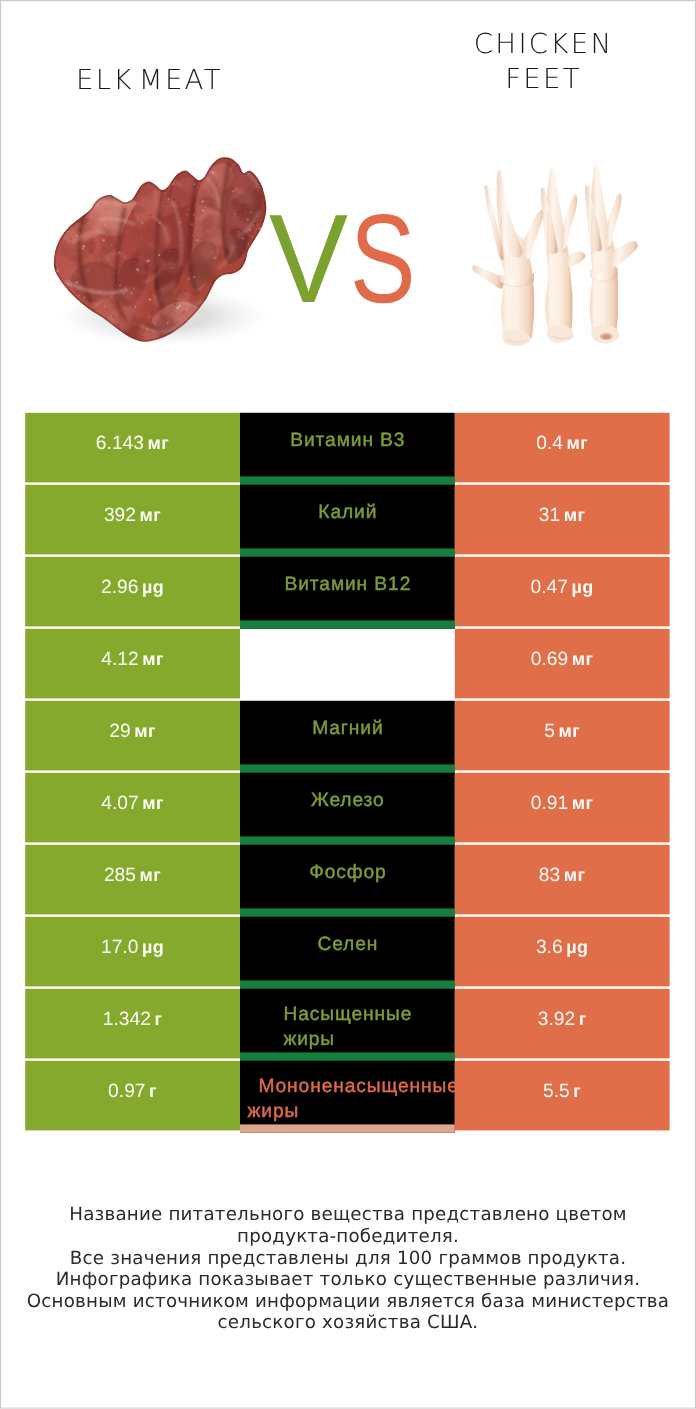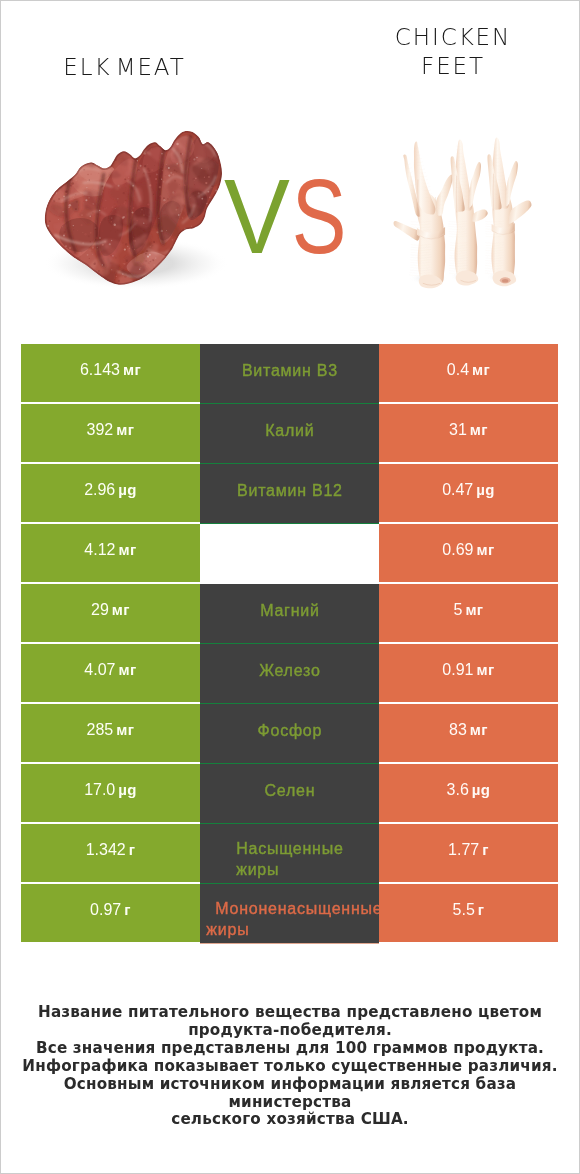--- a/index.html
+++ b/index.html
@@ -17,34 +17,34 @@
   .vs .v{color:#7ba22f;transform:scaleX(0.94);}
   .vs .s{color:#e06a4a;transform:scaleX(0.78);margin-left:-9px;}
   .pic{position:absolute;}
   .table{position:absolute;left:20px;top:343px;width:537px;}
   .row{position:relative;height:58px;margin-bottom:2px;}
   .cell{position:absolute;top:0;height:58px;box-sizing:border-box;
         display:flex;align-items:center;justify-content:center;text-align:left;}
   .cell>*{position:relative;top:-3.5px;}
   .c-mid>*{top:-3.5px;}
   .c-left{left:0;width:179px;background:#84a92d;color:#fdfff5;}
-  .c-mid{left:179px;width:179px;height:60px;background:#404040;z-index:1;border-bottom:1px solid #15803d;}
+  .c-mid{left:179px;width:179px;height:60px;background:#000000;z-index:1;border-bottom:7px solid #15803d;}
   .c-right{left:358px;width:179px;background:#e06e49;color:#fffaf6;z-index:2;}
   .val{font-family:"Liberation Sans",sans-serif;font-size:16px;font-weight:400;}
   .unit{font-family:"Liberation Sans",sans-serif;font-size:15px;font-weight:700;margin-left:3px;letter-spacing:0.4px;}
   .nut{font-family:"Liberation Sans",sans-serif;font-size:16px;font-weight:400;line-height:21px;
        white-space:nowrap;letter-spacing:0.75px;text-indent:0.75px;}
   .g .nut{color:#7d9c33;-webkit-text-stroke:0.4px #7d9c33;}
   .o .nut{color:#dd6a47;-webkit-text-stroke:0.4px #dd6a47;}
   .o .c-mid{border-bottom-color:#dfa68f;}
   .nline{display:block;white-space:nowrap;}
   .two .nut{top:5px;}
   .two.o .nline:first-child{position:relative;left:9px;}
   .note{position:absolute;left:0;top:1003px;width:578px;text-align:center;
-        font-family:"DejaVu Sans",sans-serif;font-weight:700;font-size:15.2px;line-height:17.9px;color:#2b2b2b;letter-spacing:0.18px;}
+        font-family:"DejaVu Sans",sans-serif;font-weight:400;font-size:15.2px;line-height:17.9px;color:#2b2b2b;letter-spacing:0.18px;}
 </style>
 </head>
 <body>
 
 <div class="page">
   <div class="hdr">
     <div class="title t-left">ELK MEAT</div>
     <div class="title t-right">
       <div>CHICKEN</div>
       <div>FEET</div>
@@ -1071,21 +1071,21 @@
           <span class="val">1.342</span>
           <span class="unit">г</span>
         </div>
         <div class="cell c-mid">
           <span class="nut">
             <span class="nline">Насыщенные</span>
             <span class="nline">жиры</span>
           </span>
         </div>
         <div class="cell c-right">
-          <span class="val">1.77</span>
+          <span class="val">3.92</span>
           <span class="unit">г</span>
         </div>
       </div>
       <div class="row o two">
         <div class="cell c-left">
           <span class="val">0.97</span>
           <span class="unit">г</span>
         </div>
         <div class="cell c-mid">
           <span class="nut">

